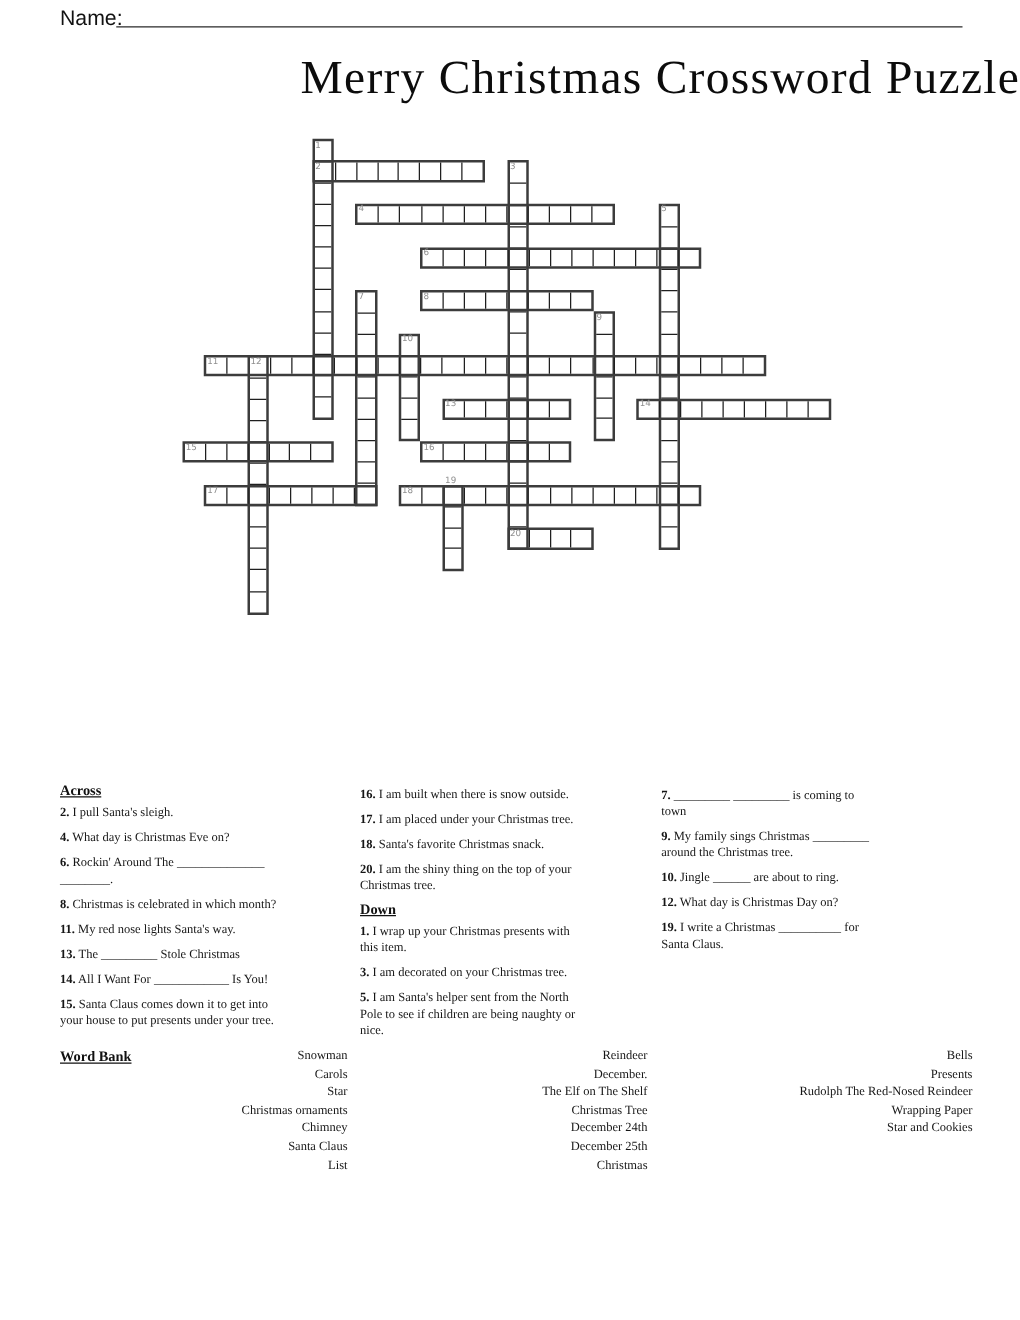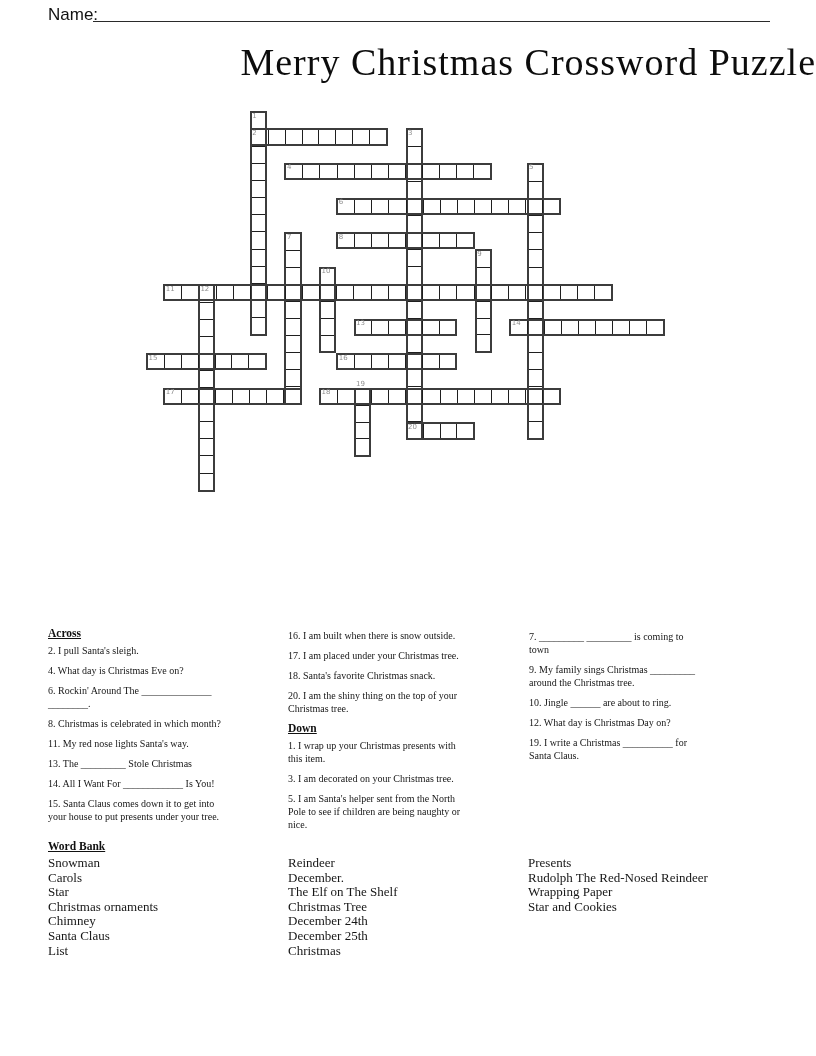--- a/index.html
+++ b/index.html
@@ -28,28 +28,28 @@
 
   
   .clue-col{position:absolute;font-family:cursive;color:#161616;}
   #clue-col1{left:48px;top:627px;width:238px;}
   #clue-col2{left:288px;top:629px;width:240px;}
   #clue-col3{left:529px;top:630px;width:243px;}
   .section-heading{font-size:11.5px;font-weight:700;text-decoration:underline;
                    margin:0 0 5px 0;color:#111;}
   #clue-col2 .section-heading{margin-top:3px;}
   .clue{font-size:10px;line-height:13px;margin:0 0 7px 0;}
-  .cnum{font-weight:400;}
+  .cnum{font-weight:700;}
   .ctext{white-space:pre-wrap;}
 
   
   .wordbank-heading{position:absolute;left:48px;top:840px;font-family:cursive;
                     font-size:11.5px;font-weight:700;text-decoration:underline;color:#111;}
-  .wb-col{position:absolute;top:856px;font-family:cursive;font-size:13px;
-          line-height:14.6px;color:#161616;}
+  .wb-col{position:absolute;top:838px;font-family:cursive;font-size:10px;
+          line-height:14.6px;color:#161616;text-align:right;}
   #wb-col1{left:48px;width:230px;}
   #wb-col2{left:288px;width:230px;}
   #wb-col3{left:528px;width:250px;}
   .wb-item{white-space:nowrap;}
 </style>
 </head>
 <body>
 
 <span class="name-label">Name:</span>
 <div class="name-line"></div>
@@ -385,17 +385,18 @@
 <div class="wb-col" id="wb-col2">
     <div class="wb-item">Reindeer</div>
     <div class="wb-item">December.</div>
     <div class="wb-item">The Elf on The Shelf</div>
     <div class="wb-item">Christmas Tree</div>
     <div class="wb-item">December 24th</div>
     <div class="wb-item">December 25th</div>
     <div class="wb-item">Christmas</div>
   </div>
 <div class="wb-col" id="wb-col3">
+    <div class="wb-item">Bells</div>
     <div class="wb-item">Presents</div>
     <div class="wb-item">Rudolph The Red-Nosed Reindeer</div>
     <div class="wb-item">Wrapping Paper</div>
     <div class="wb-item">Star and Cookies</div>
   </div>
 
 </body></html>

